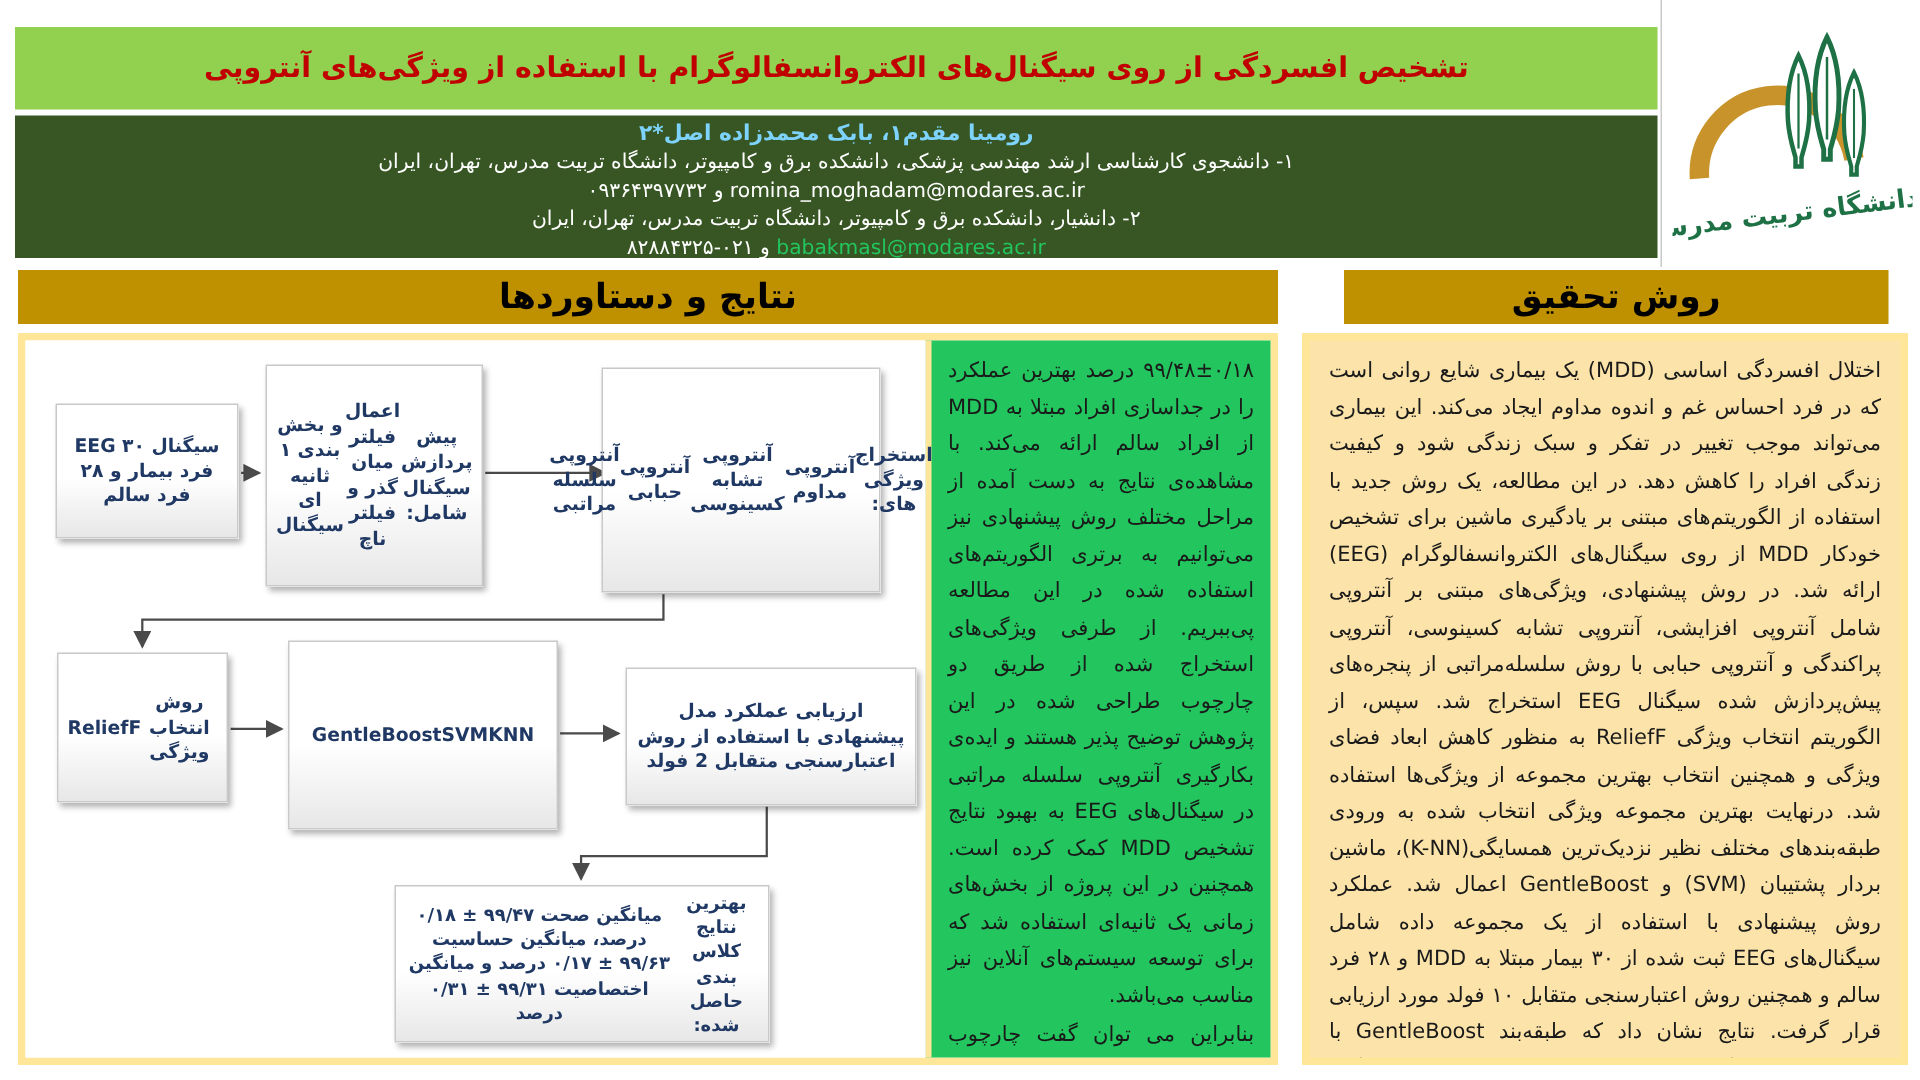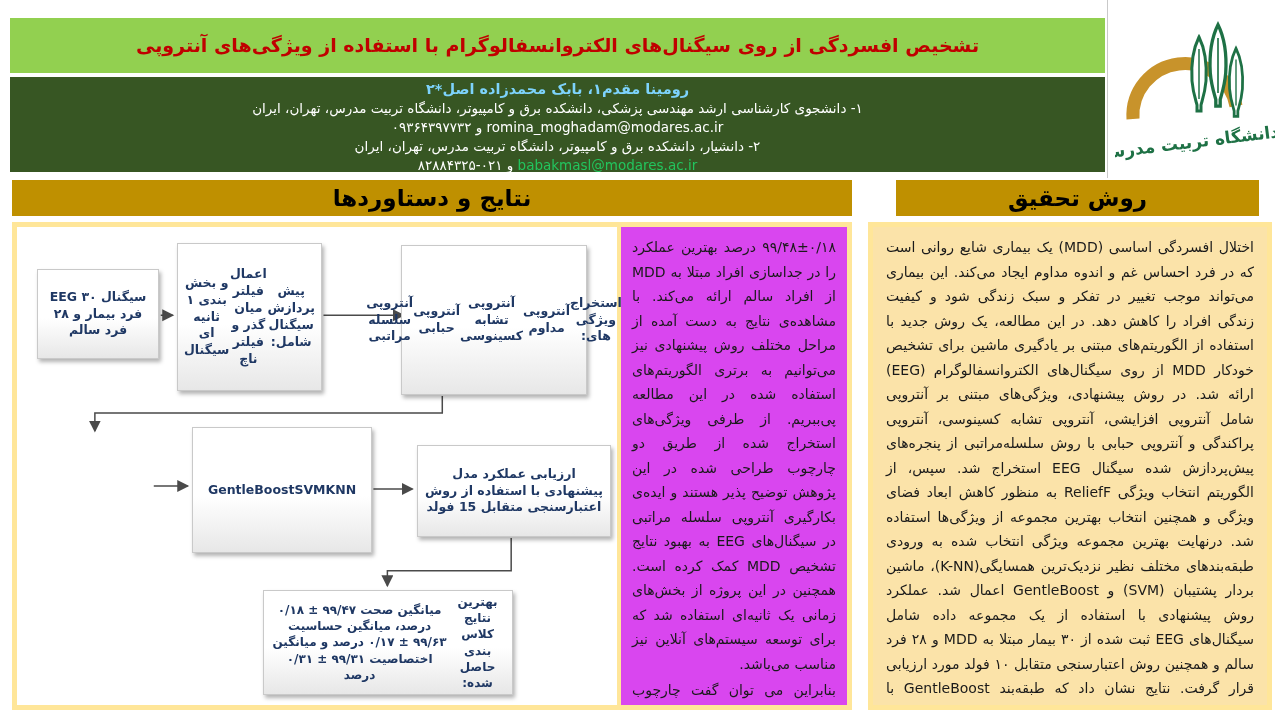--- a/index.html
+++ b/index.html
@@ -40,21 +40,21 @@
   
   .panel{position:absolute;top:222px;height:488px;box-sizing:border-box;border:5px solid #FFE699;}
   .panel-left{left:12px;width:840px;background:#ffffff;display:flex;flex-direction:row;}
   .panel-right{
     left:868px;width:404px;background:#FBE3A9;
     padding:8px 13px;direction:rtl;text-align:justify;
     font-size:14px;line-height:24.5px;color:#1a1a1a;overflow:hidden;
   }
   .flow-area{position:relative;flex:1 1 auto;background:#ffffff;}
   .mid-text{
-    width:230px;flex:0 0 230px;background:#d946ef;border-left:4px solid #FFE699;
+    width:230px;flex:0 0 230px;background:#22c55e;border-left:4px solid #FFE699;
     box-sizing:border-box;padding:8px 11px;direction:rtl;text-align:justify;
     font-size:14px;line-height:24.5px;color:#1a1a1a;overflow:hidden;
   }
   .mid-text p, .panel-right p{margin:0 0 2px 0;}
   
   .flow-box{
     position:absolute;box-sizing:border-box;
     background:linear-gradient(#ffffff 55%,#e7e7e7 100%);
     border:1px solid #c9c9c9;box-shadow:2px 3px 4px rgba(0,0,0,0.30);
     display:flex;flex-direction:row;align-items:center;justify-content:center;
@@ -147,29 +147,33 @@
     </div>
 
     <div class="flow-box" id="b3">
       <div class="flow-line tight">استخراج ویژگی های:</div>
       <div class="flow-line tight">آنتروپی مداوم</div>
       <div class="flow-line tight">آنتروپی تشابه کسینوسی</div>
       <div class="flow-line tight">آنتروپی حبابی</div>
       <div class="flow-line tight">آنتروپی سلسله مراتبی</div>
     </div>
 
+    <div class="flow-box" id="b4">
+      <div class="flow-line">روش انتخاب ویژگی</div>
+      <div class="flow-line">ReliefF</div>
+    </div>
 
     <div class="flow-box" id="b5">
       <div class="flow-line tight">KNN</div>
       <div class="flow-line tight">SVM</div>
       <div class="flow-line tight">GentleBoost</div>
     </div>
 
     <div class="flow-box" id="b6">
-      <div class="flow-line">ارزیابی عملکرد مدل پیشنهادی با استفاده از روش اعتبارسنجی متقابل 15 فولد</div>
+      <div class="flow-line">ارزیابی عملکرد مدل پیشنهادی با استفاده از روش اعتبارسنجی متقابل 2 فولد</div>
     </div>
 
     <div class="flow-box" id="b7">
       <div class="flow-line">بهترین نتایج کلاس بندی حاصل شده:</div>
       <div class="flow-line tight">میانگین صحت ۹۹/۴۷ ± ۰/۱۸ درصد، میانگین حساسیت ۹۹/۶۳ ± ۰/۱۷ درصد و میانگین اختصاصیت ۹۹/۳۱ ± ۰/۳۱ درصد</div>
     </div>
   </div>
 
   <div class="mid-text">
     <p>۹۹/۴۸±۰/۱۸ درصد بهترین عملکرد را در جداسازی افراد مبتلا به MDD از افراد سالم ارائه می‌کند. با مشاهده‌ی نتایج به دست آمده از مراحل مختلف روش پیشنهادی نیز می‌توانیم به برتری الگوریتم‌های استفاده شده در این مطالعه پی‌ببریم. از طرفی ویژگی‌های استخراج شده از طریق دو چارچوب طراحی شده در این پژوهش توضیح پذیر هستند و ایده‌ی بکارگیری آنتروپی سلسله مراتبی در سیگنال‌های EEG به بهبود نتایج تشخیص MDD کمک کرده است. همچنین در این پروژه از بخش‌های زمانی یک ثانیه‌ای استفاده شد که برای توسعه سیستم‌های آنلاین نیز مناسب می‌باشد.</p>

